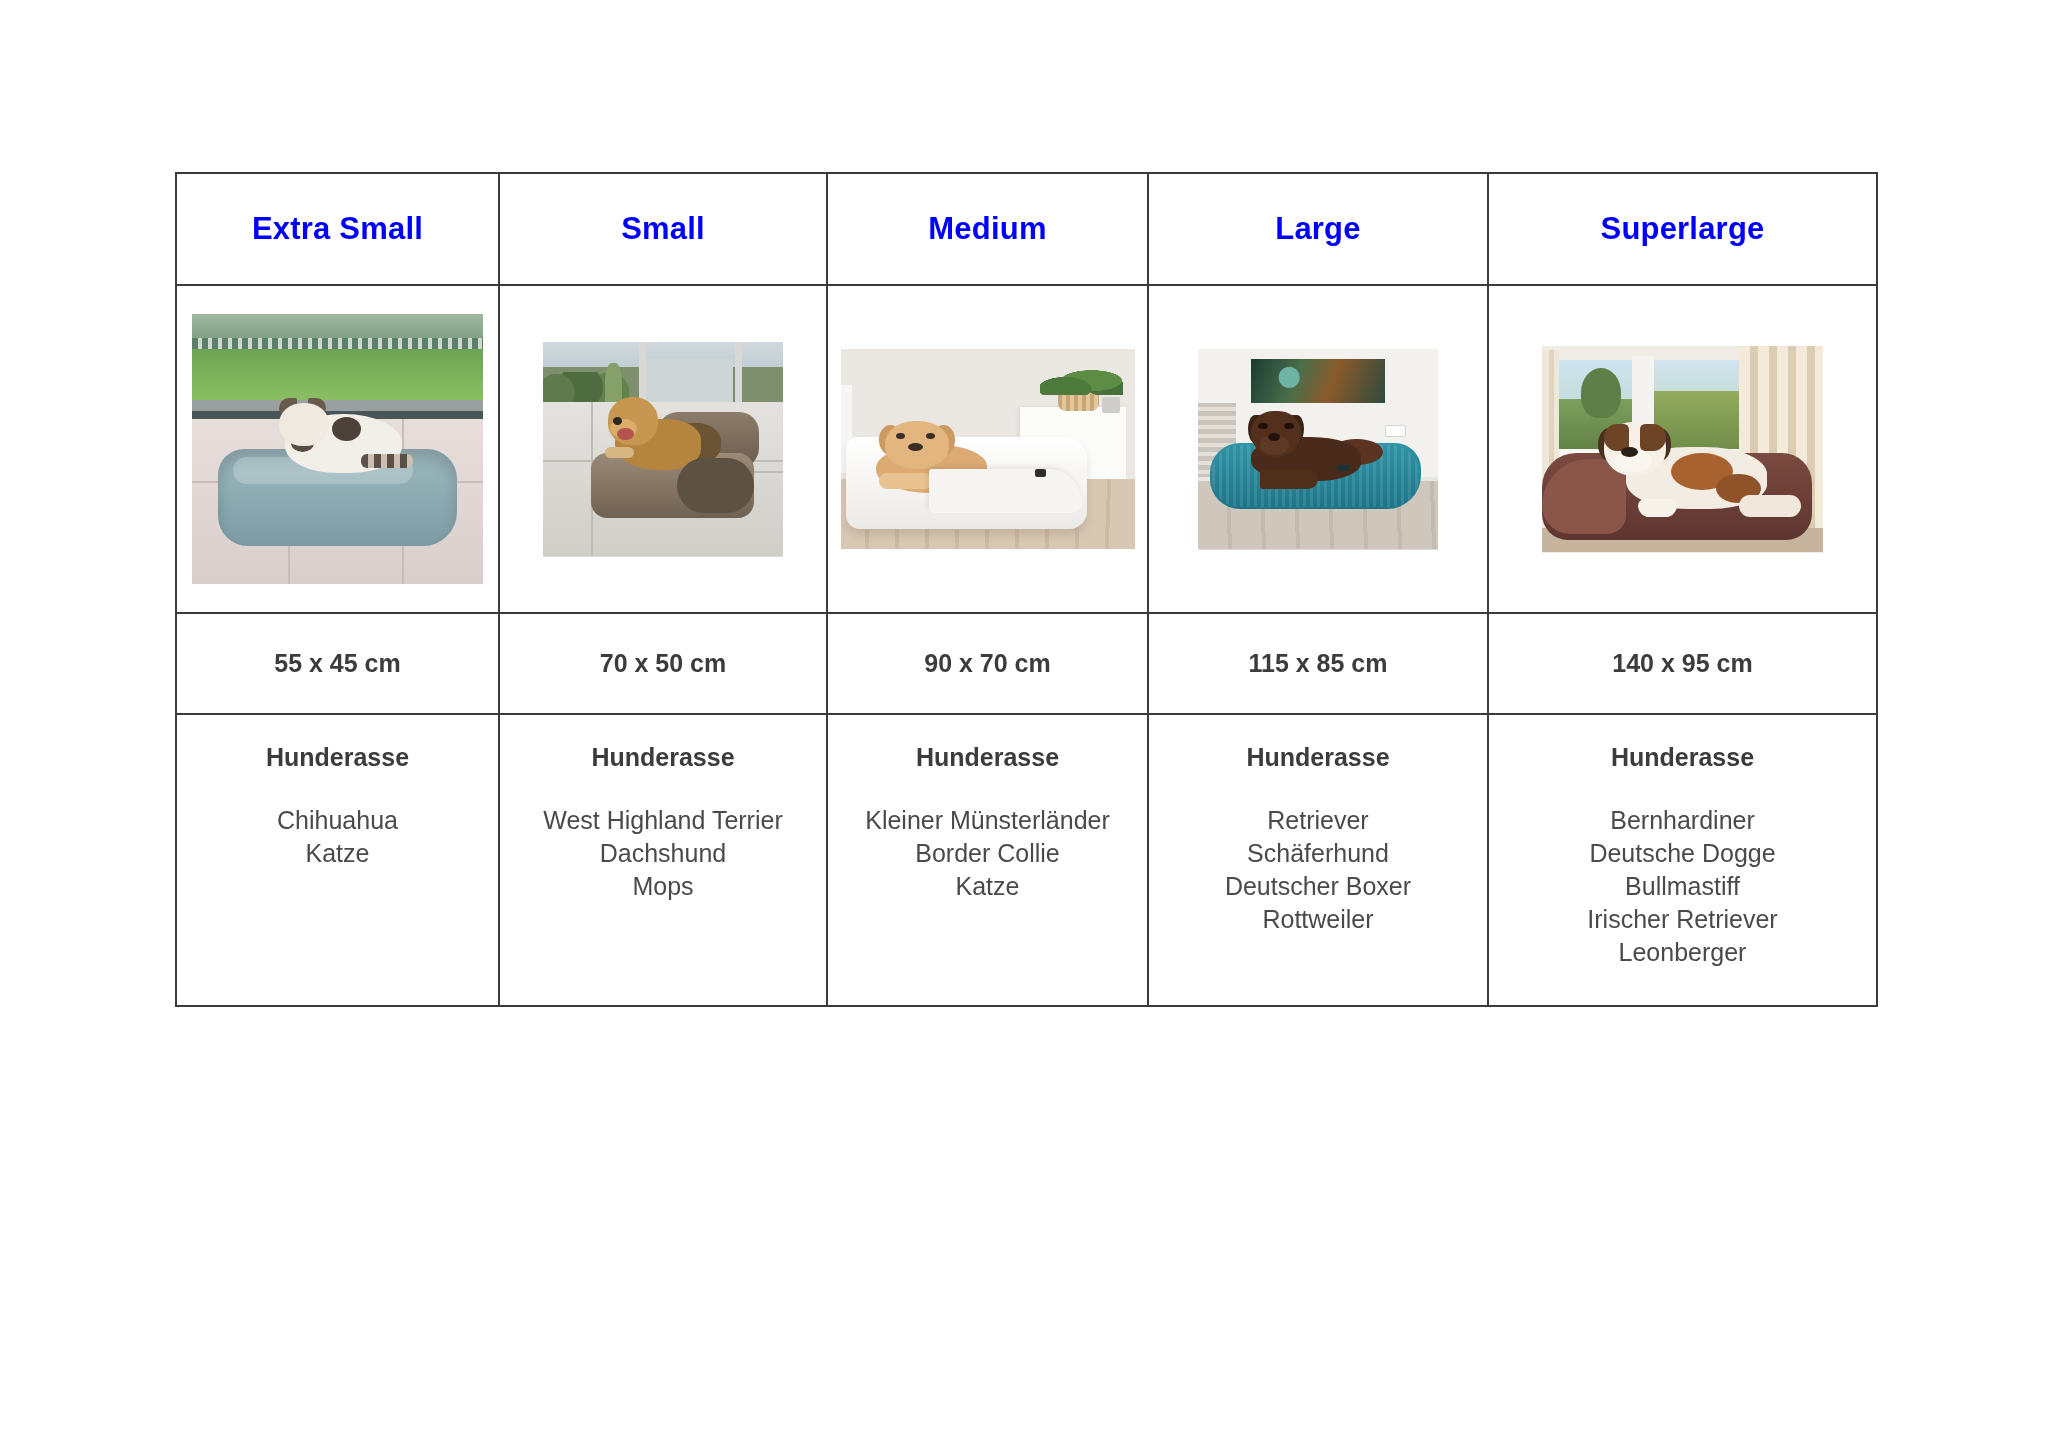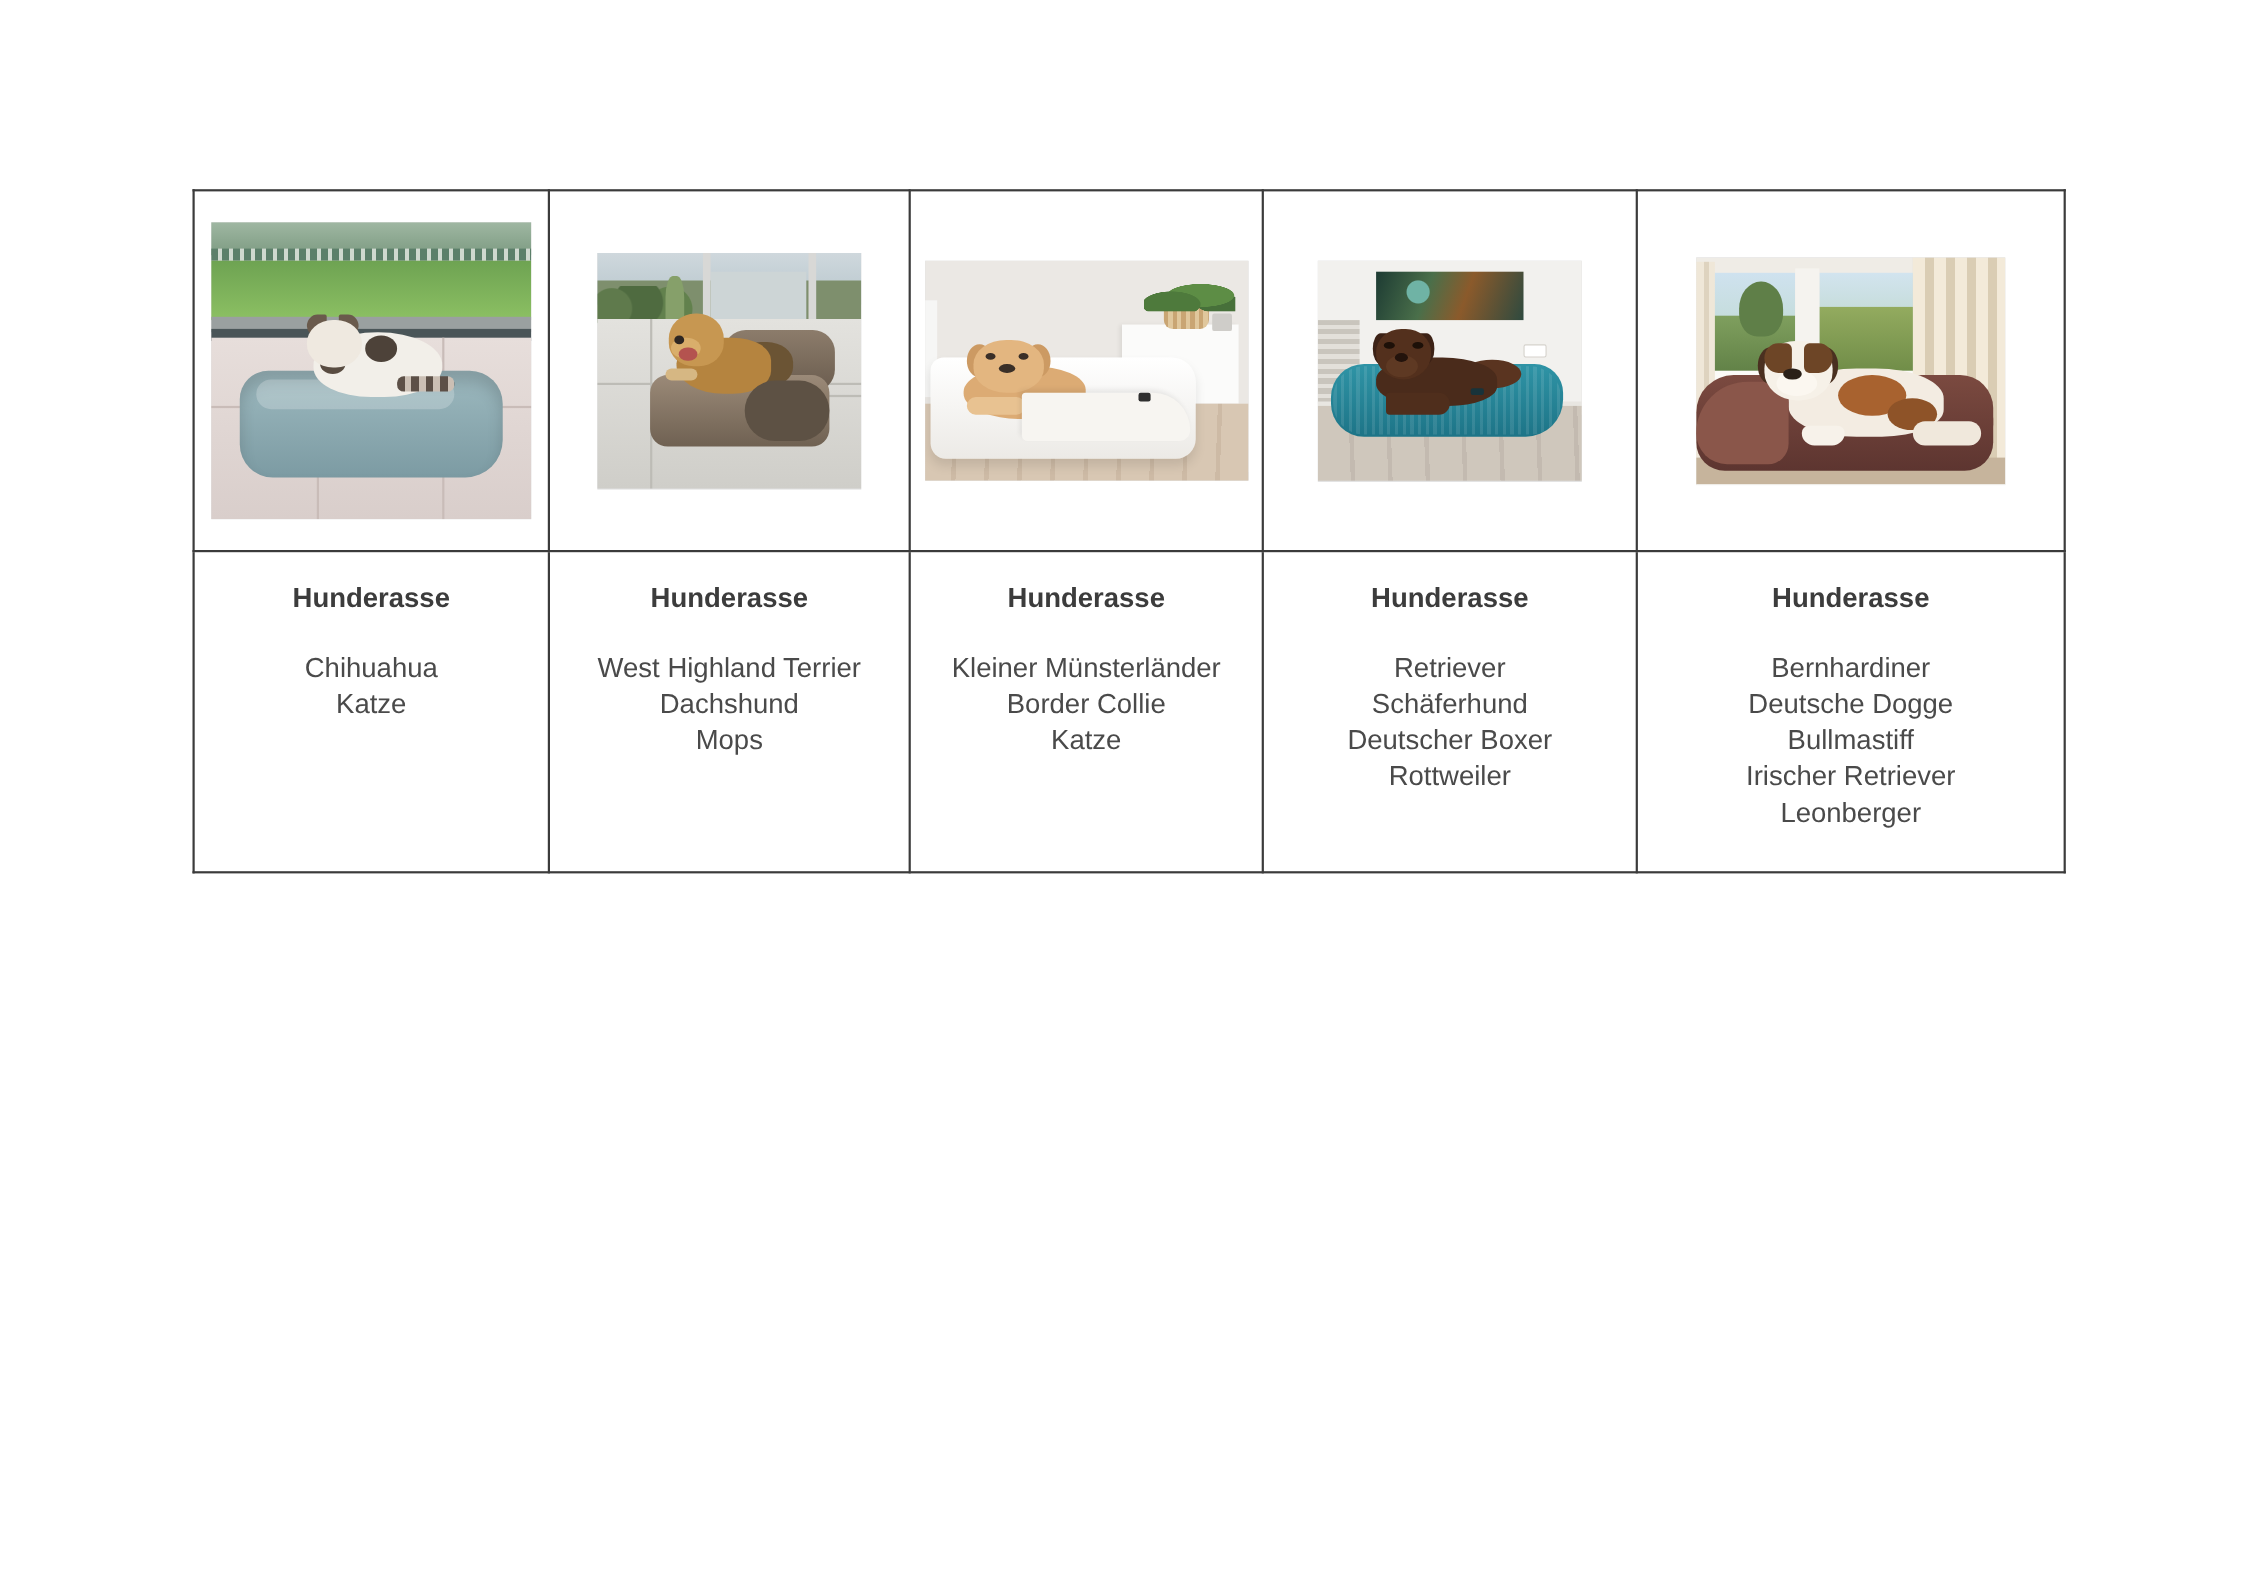--- a/index.html
+++ b/index.html
@@ -251,20 +251,37 @@
   <table class="size-table">
     <colgroup>
       <col class="c1">
         <col class="c2">
         <col class="c3">
         <col class="c4">
         <col class="c5">
     </colgroup>
     <tbody>
 
+      <tr class="row-head">
+        <td>
+          <div class="head-label">Extra Small</div>
+        </td>
+        <td>
+          <div class="head-label">Small</div>
+        </td>
+        <td>
+          <div class="head-label">Medium</div>
+        </td>
+        <td>
+          <div class="head-label">Large</div>
+        </td>
+        <td>
+          <div class="head-label">Superlarge</div>
+        </td>
+      </tr>
 
       <tr class="row-photo">
 
         <td>
           <div class="photo-wrap">
             <div class="photo ph1">
               <div class="scene">
                 <div class="lay p1-sky"></div>
                   <div class="lay p1-rail"></div>
                   <div class="lay p1-grass"></div>
@@ -403,20 +420,37 @@
                 <div class="lay p5-mask1"></div>
                   <div class="lay p5-mask2"></div>
                 <div class="lay p5-muz"></div>
                   <div class="lay p5-nose5"></div>
               </div>
             </div>
           </div>
         </td>
       </tr>
 
+      <tr class="row-dims">
+        <td>
+          <div class="dim-label">55 x 45 cm</div>
+        </td>
+        <td>
+          <div class="dim-label">70 x 50 cm</div>
+        </td>
+        <td>
+          <div class="dim-label">90 x 70 cm</div>
+        </td>
+        <td>
+          <div class="dim-label">115 x 85 cm</div>
+        </td>
+        <td>
+          <div class="dim-label">140 x 95 cm</div>
+        </td>
+      </tr>
 
       <tr class="row-breeds">
 
         <td>
           <div class="breed-block">
             <div class="breed-title">Hunderasse</div>
             <ul class="breed-list">
               <li>Chihuahua</li>
               <li>Katze</li>
             </ul>

